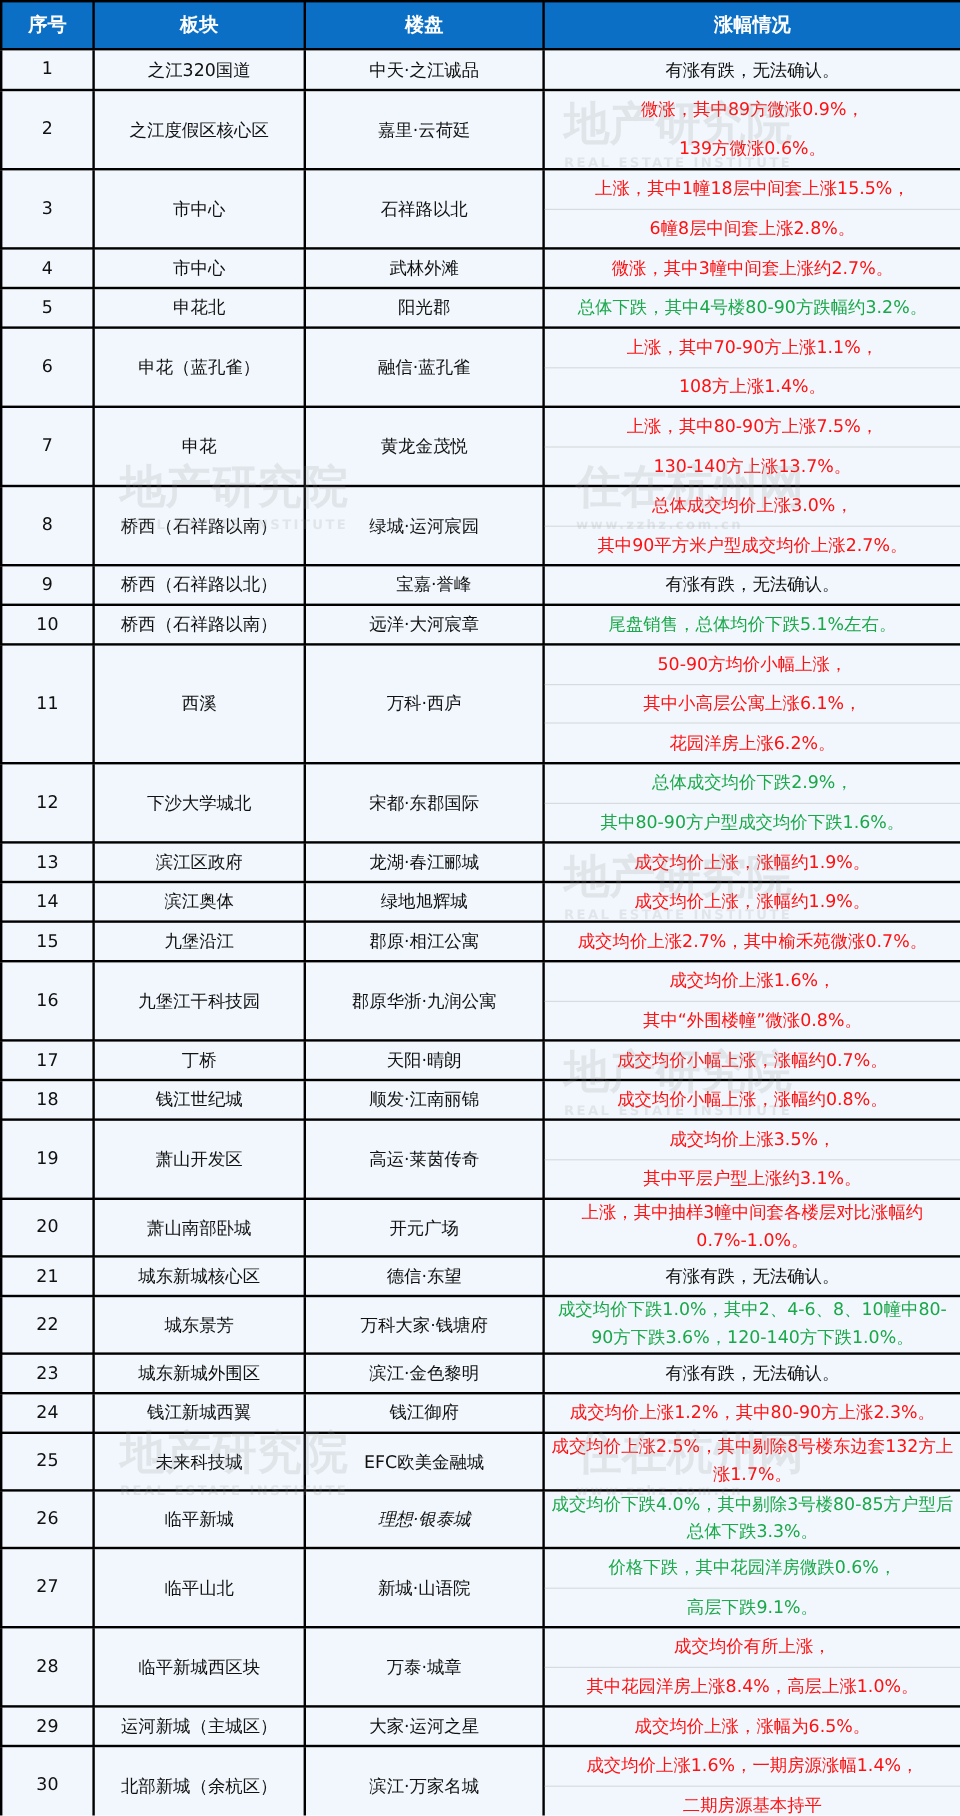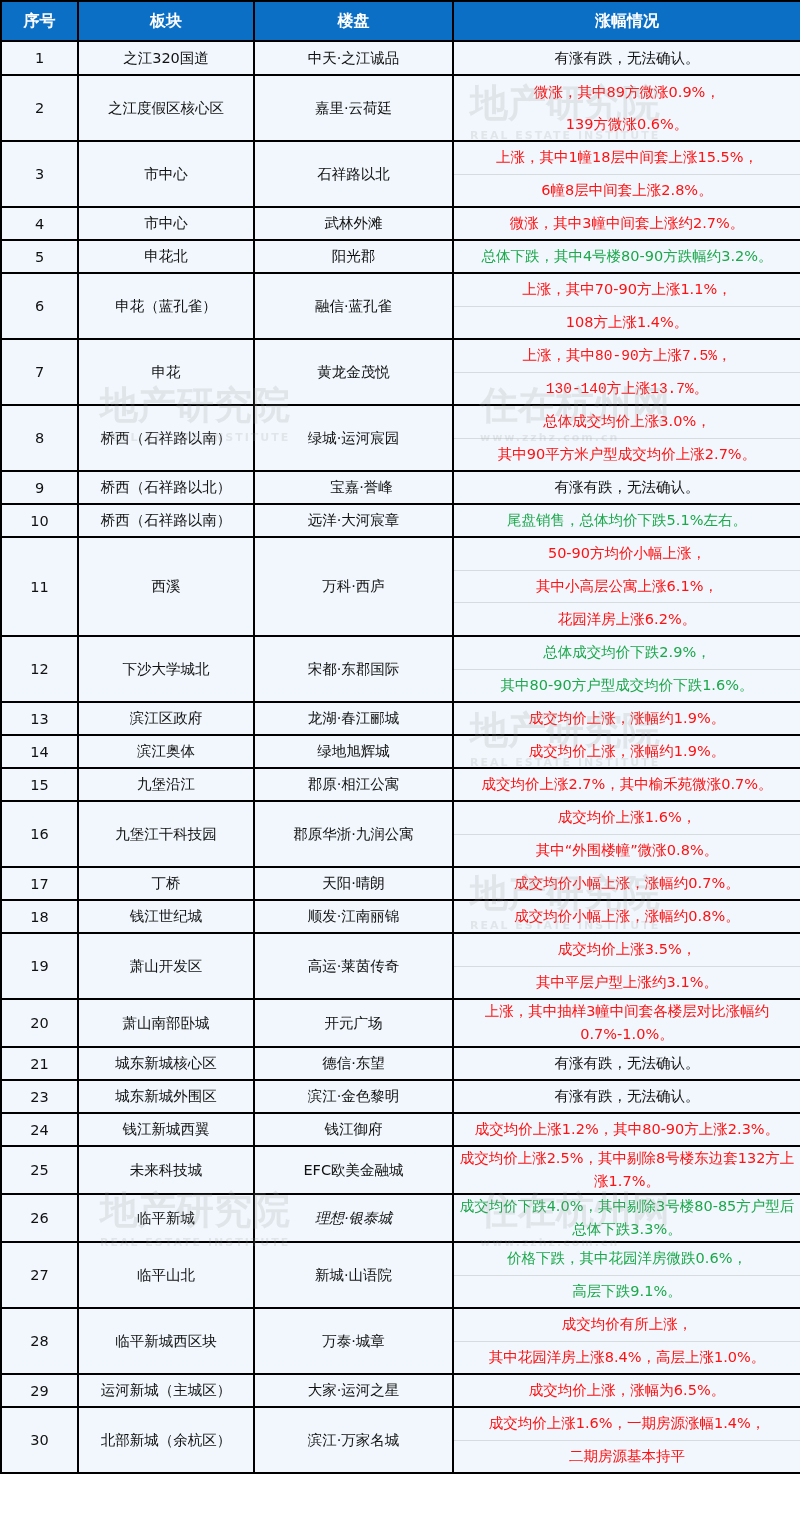--- a/index.html
+++ b/index.html
@@ -104,21 +104,21 @@
           <div class="lines c-red">
             <div class="line">上涨，其中70-90方上涨1.1%，</div>
             <div class="line">108方上涨1.4%。</div>
           </div>
         </td>
       </tr>
       <tr style="height: 66px;">
         <td style="height: 64px;">7</td>
         <td style="height: 64px;">申花</td>
         <td style="height: 64px;">黄龙金茂悦</td>
-        <td style="height: 64px; font-family: Liberation Mono, monospace;">
+        <td style="height: 64px;">
           <div class="lines c-red">
             <div class="line">上涨，其中80-90方上涨7.5%，</div>
             <div class="line">130-140方上涨13.7%。</div>
           </div>
         </td>
       </tr>
       <tr style="height: 66px;">
         <td style="height: 64px;">8</td>
         <td style="height: 64px;">桥西（石祥路以南）</td>
         <td style="height: 64px;">绿城·运河宸园</td>
@@ -257,20 +257,30 @@
       <tr style="height: 33px;">
         <td style="height: 31px;">21</td>
         <td style="height: 31px;">城东新城核心区</td>
         <td style="height: 31px;">德信·东望</td>
         <td style="height: 31px;">
           <div class="lines c-black">
             <div class="line">有涨有跌，无法确认。</div>
           </div>
         </td>
       </tr>
+      <tr style="height: 46px;">
+        <td style="height: 44px;">22</td>
+        <td style="height: 44px;">城东景芳</td>
+        <td style="height: 44px;">万科大家·钱塘府</td>
+        <td style="height: 44px;">
+          <div class="lines c-green wrap">
+            <div class="line">成交均价下跌1.0%，其中2、4-6、8、10幢中80-90方下跌3.6%，120-140方下跌1.0%。</div>
+          </div>
+        </td>
+      </tr>
       <tr style="height: 33px;">
         <td style="height: 31px;">23</td>
         <td style="height: 31px;">城东新城外围区</td>
         <td style="height: 31px;">滨江·金色黎明</td>
         <td style="height: 31px;">
           <div class="lines c-black">
             <div class="line">有涨有跌，无法确认。</div>
           </div>
         </td>
       </tr>

